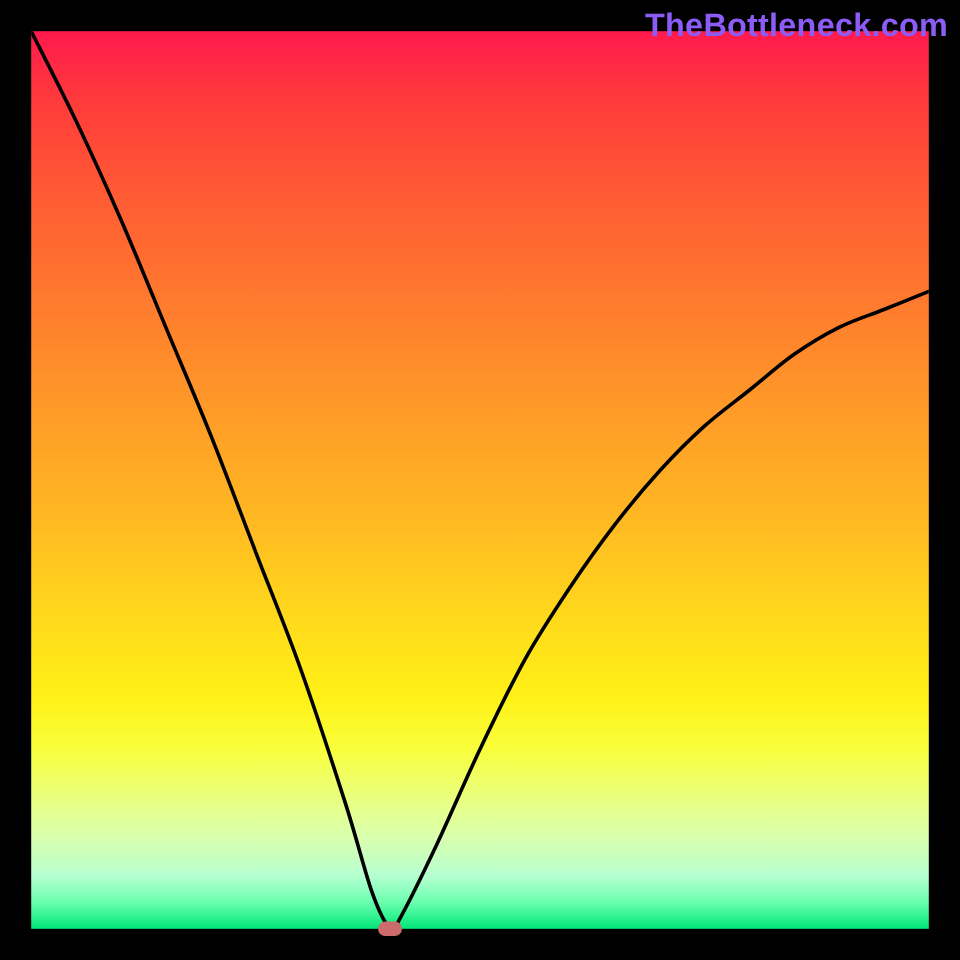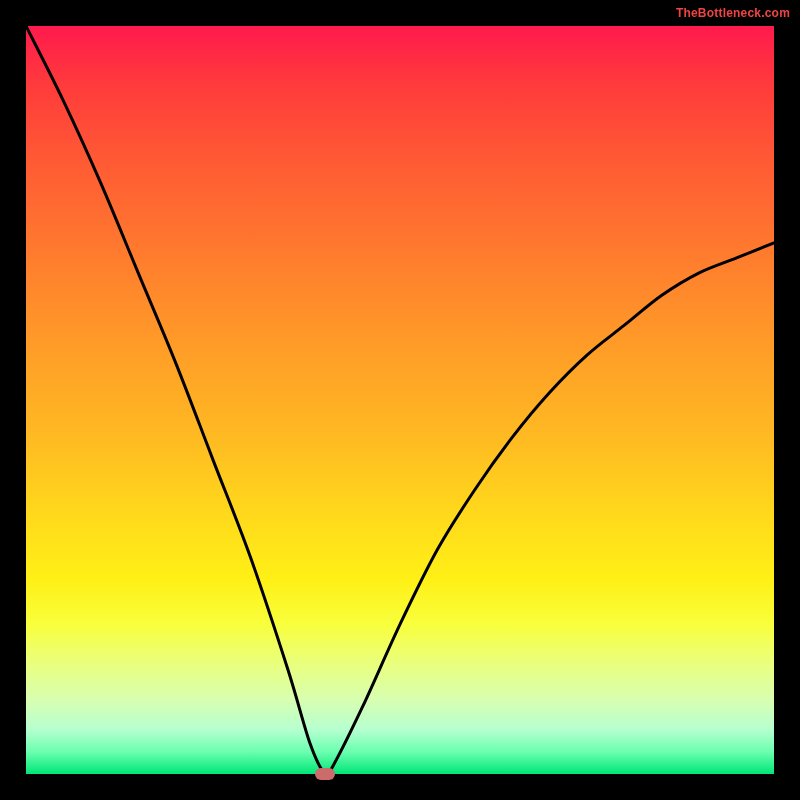--- a/index.html
+++ b/index.html
@@ -45,23 +45,23 @@
     height: 12px;
     border-radius: 6px;
     background: #cc6b6b;
     transform: translate(-50%, -50%);
   }
   .watermark {
     position: absolute;
     top: 6px;
     right: 10px;
     font-family: Arial, Helvetica, sans-serif;
-    font-size: 12px;
+    font-size: 27px;
     font-weight: 600;
-    color: #ef4444;
+    color: #8b5cf6;
     letter-spacing: 0.2px;
   }
 </style>
 </head>
 <body>
 
 <div class="frame">
   <div class="plot-area">
     <svg class="curve-svg" viewBox="0 0 748 748" preserveAspectRatio="none">
       <path d="M 0.00 0.00 C 6.23 12.47, 24.93 48.62, 37.40 74.80 C 49.87 100.98, 62.33 128.41, 74.80 157.08 C 87.27 185.75, 99.73 216.92, 112.20 246.84 C 124.67 276.76, 137.13 305.43, 149.60 336.60 C 162.07 367.77, 174.53 401.43, 187.00 433.84 C 199.47 466.25, 211.93 496.17, 224.40 531.08 C 236.87 565.99, 251.83 612.11, 261.80 643.28 C 271.77 674.45, 278.01 700.63, 284.24 718.08 C 290.47 735.53, 295.46 744.26, 299.20 748.00 C 302.94 751.74, 300.45 751.74, 306.68 740.52 C 312.91 729.30, 325.38 704.37, 336.60 680.68 C 347.82 656.99, 361.53 624.58, 374.00 598.40 C 386.47 572.22, 398.93 546.04, 411.40 523.60 C 423.87 501.16, 436.33 482.46, 448.80 463.76 C 461.27 445.06, 473.73 427.61, 486.20 411.40 C 498.67 395.19, 511.13 380.23, 523.60 366.52 C 536.07 352.81, 548.53 340.34, 561.00 329.12 C 573.47 317.90, 585.93 309.17, 598.40 299.20 C 610.87 289.23, 623.33 278.01, 635.80 269.28 C 648.27 260.55, 660.73 253.07, 673.20 246.84 C 685.67 240.61, 698.13 236.87, 710.60 231.88 C 723.07 226.89, 741.77 219.41, 748.00 216.92" fill="none" stroke="#000" stroke-width="3" stroke-linecap="round" stroke-linejoin="round"></path>

